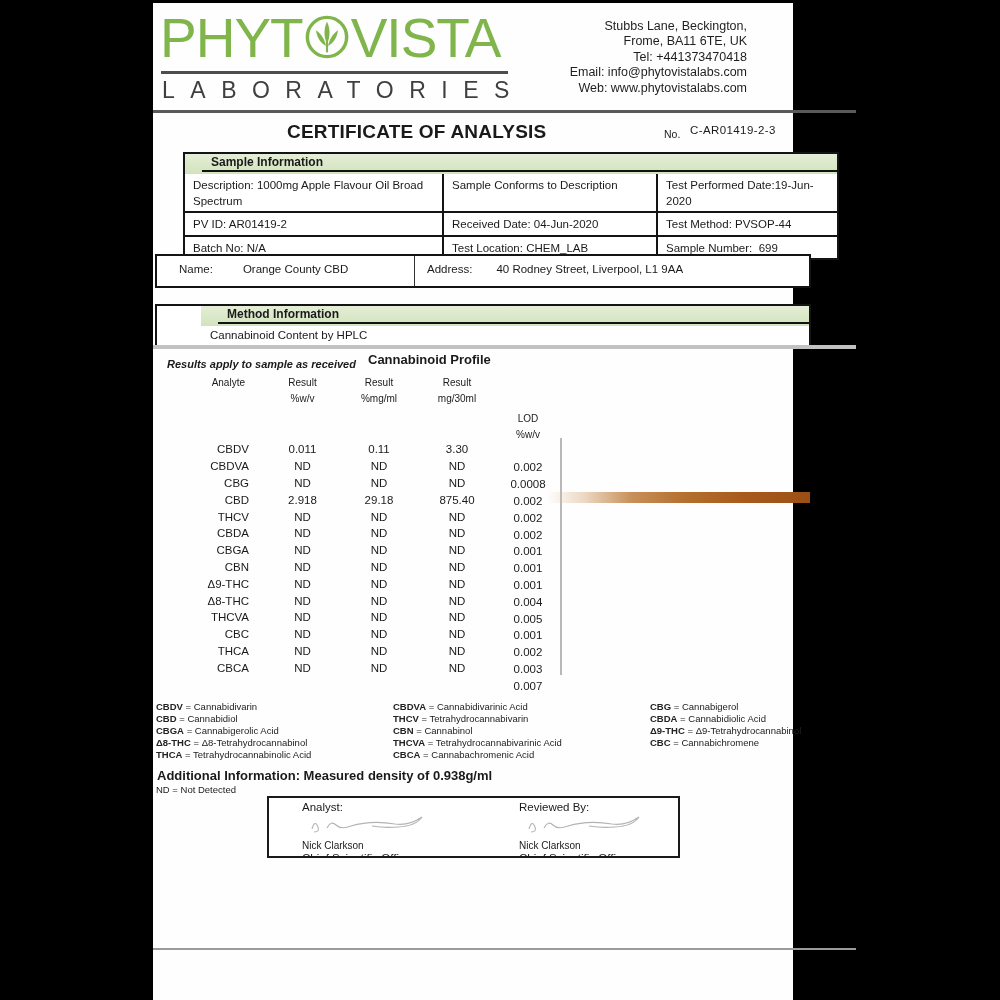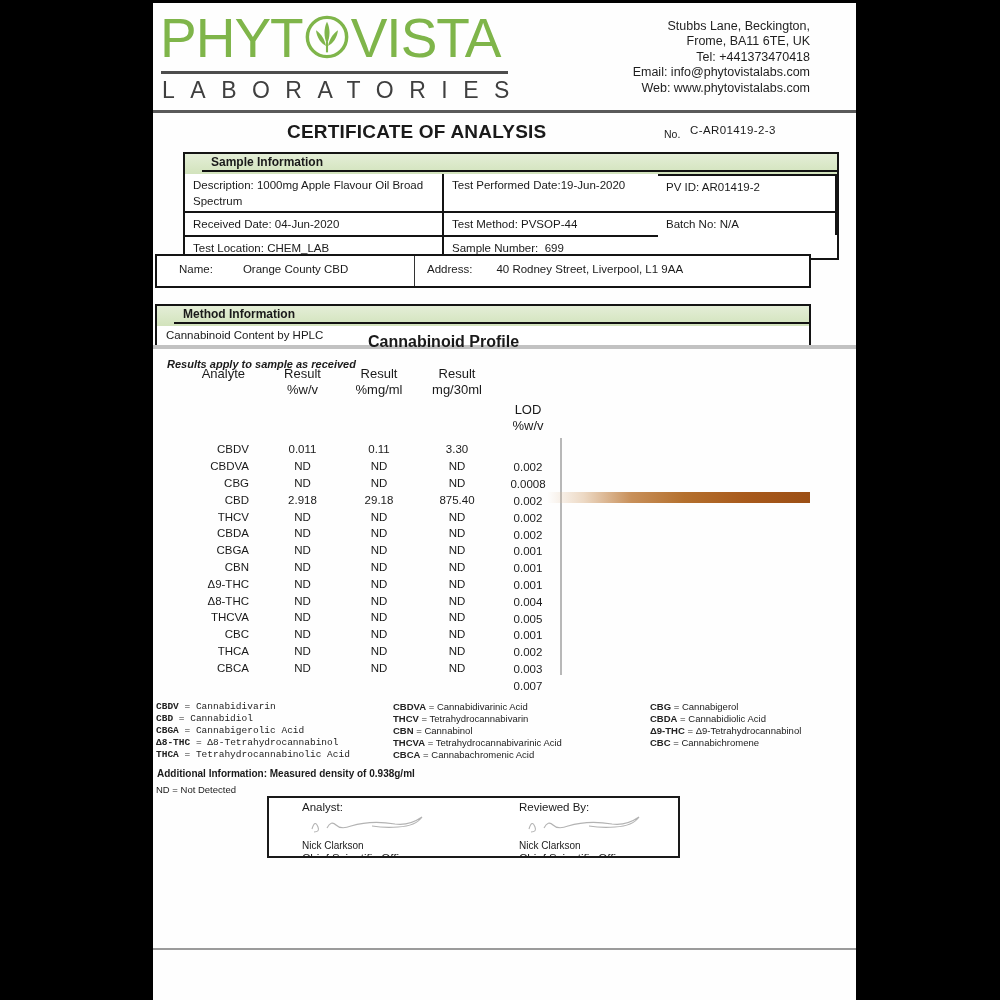--- a/index.html
+++ b/index.html
@@ -2,21 +2,21 @@
 <html><head>
 <meta charset="utf-8">
 <style>
   html,body{margin:0;padding:0;background:#000;}
   #canvas{position:relative;width:1000px;height:1000px;background:#000;overflow:hidden;
           font-family:"Liberation Sans",sans-serif;color:#1a1a1a;}
   .bar{position:absolute;top:0;height:1000px;background:#000;}
   #bar-left{left:0;width:153px;}
   #bar-right{left:856px;width:144px;}
   #top-edge{position:absolute;left:0;top:0;width:1000px;height:3px;background:#000;}
-  #page{position:absolute;left:153px;top:0;width:703px;height:1000px;background:#fefefe;}
+  #page{position:absolute;left:153px;top:0;width:640px;height:1000px;background:#fefefe;}
 
   
   #logo-row{position:absolute;left:7px;top:6px;display:flex;align-items:center;}
   .logo-txt{font-size:55px;font-weight:400;color:#7fb54a;letter-spacing:-1px;line-height:64px;}
   #logo-leaf{margin:2px 1px 0 1px;}
   #logo-rule{position:absolute;left:8px;top:71px;width:347px;height:2.5px;background:#4d4d4d;}
   #logo-sub{position:absolute;left:9px;top:77px;font-size:23px;letter-spacing:15.5px;color:#3f3f3f;white-space:nowrap;}
   #contact{position:absolute;right:46px;top:19px;text-align:right;font-size:12.5px;line-height:15.4px;color:#1e1e1e;}
   #header-rule{position:absolute;left:0;top:110px;width:703px;height:3px;background:#5a5a5a;}
 
@@ -40,49 +40,49 @@
   #sample-grid .r2{min-height:22px;}
 
   #customer-box{top:254px;}
   #customer-row{display:flex;min-height:30px;font-size:11.5px;}
   #customer-left{width:258px;display:flex;border-right:1.5px solid #333;padding:7px 0 4px 22px;box-sizing:border-box;}
   #customer-right{flex:1;display:flex;padding:7px 0 4px 12px;}
   .fld-label{color:#1c1c1c;}
   #customer-left .fld-val{margin-left:30px;}
   #customer-right .fld-val{margin-left:24px;}
 
-  #method-box{top:304px;}
+  #method-box{top:304px;padding-left:44px;}
   #method-row{font-size:11.5px;padding:3px 0 5px 9px;}
 
   #shadow-band{position:absolute;left:0;top:345px;width:703px;height:4px;background:#c2c2c2;}
 
   
   #profile-note{position:absolute;left:14px;top:358px;font-size:11px;font-weight:700;font-style:italic;}
-  #profile-title{position:absolute;left:215px;top:333px;font-size:16px;font-weight:700;}
+  #profile-title{position:absolute;left:215px;top:352px;font-size:13px;font-weight:700;}
   .pcols{display:flex;}
   .pc{box-sizing:border-box;}
   .pc0{width:110px;text-align:right;padding-right:16px;}
   .pc1{width:75px;text-align:center;}
   .pc2{width:78px;text-align:center;}
   .pc3{width:78px;text-align:center;}
   .pc4{width:64px;text-align:center;margin-top:36px;}
-  #profile-head{position:absolute;left:2px;top:366px;font-size:13px;line-height:15.5px;}
+  #profile-head{position:absolute;left:2px;top:375px;font-size:10px;line-height:15.5px;}
   #profile-head .pc0{padding-right:20px;}
   #profile-rows{position:absolute;left:2px;top:441px;font-size:11.5px;}
   #profile-rows .pcols{height:16.8px;align-items:center;}
   #lod-vline{position:absolute;left:407px;top:438px;width:1.5px;height:237px;background:#b8b8b8;}
   #grad-bar{position:absolute;left:394px;top:492px;width:263px;height:11px;
             background:linear-gradient(90deg,rgba(255,255,255,0) 0%,rgba(222,186,148,.55) 14%,#c8905a 32%,#b4702e 52%,#a85a1c 75%,#9c4f15 100%);}
 
   
   .legend-col{position:absolute;top:701px;font-size:9.5px;line-height:11.9px;color:#222;white-space:nowrap;}
-  #legend-1{left:3px;font-family:Liberation Mono, monospace;} #legend-2{left:240px;} #legend-3{left:497px;}
+  #legend-1{left:3px;} #legend-2{left:240px;} #legend-3{left:497px;}
   .legend-col b{font-weight:700;}
 
-  #additional{position:absolute;left:4px;top:768px;font-size:10px;font-weight:700;}
+  #additional{position:absolute;left:4px;top:768px;font-size:13px;font-weight:700;}
   #nd-note{position:absolute;left:3px;top:784px;font-size:9.5px;}
 
   
   #signoff-box{position:absolute;left:114px;top:796px;width:413px;height:62px;border:2px solid #1a1a1a;
                box-sizing:border-box;overflow:hidden;background:#fff;}
   .sig-col{position:absolute;top:0;width:200px;}
   #sig-left{left:33px;} #sig-right{left:250px;}
   .sig-label{font-size:11.5px;margin-top:3px;}
   .sig-img{margin:1px 0 0 2px;}
   .sig-name{font-size:10px;margin-top:0px;}
@@ -131,20 +131,21 @@
     <div id="coa-title">CERTIFICATE OF ANALYSIS</div>
     <div id="coa-no-label">No.</div>
     <div id="coa-number">C-AR01419-2-3</div>
 
     <div id="sample-box" class="ibox">
       <div class="strip">
         <div class="strip-title">Sample Information</div>
       </div>
       <div id="sample-grid">
         <div class="cell r0">Description: 1000mg Apple Flavour Oil Broad Spectrum</div>
+        <div class="cell r0">Sample Conforms to Description</div>
         <div class="cell r0 last">Test Performed Date:19-Jun-2020</div>
         <div class="cell r1">PV ID: AR01419-2</div>
         <div class="cell r1">Received Date: 04-Jun-2020</div>
         <div class="cell r1 last">Test Method: PVSOP-44</div>
         <div class="cell r2">Batch No: N/A</div>
         <div class="cell r2">Test Location: CHEM_LAB</div>
         <div class="cell r2 last">Sample Number:  699</div>
       </div>
     </div>
 

